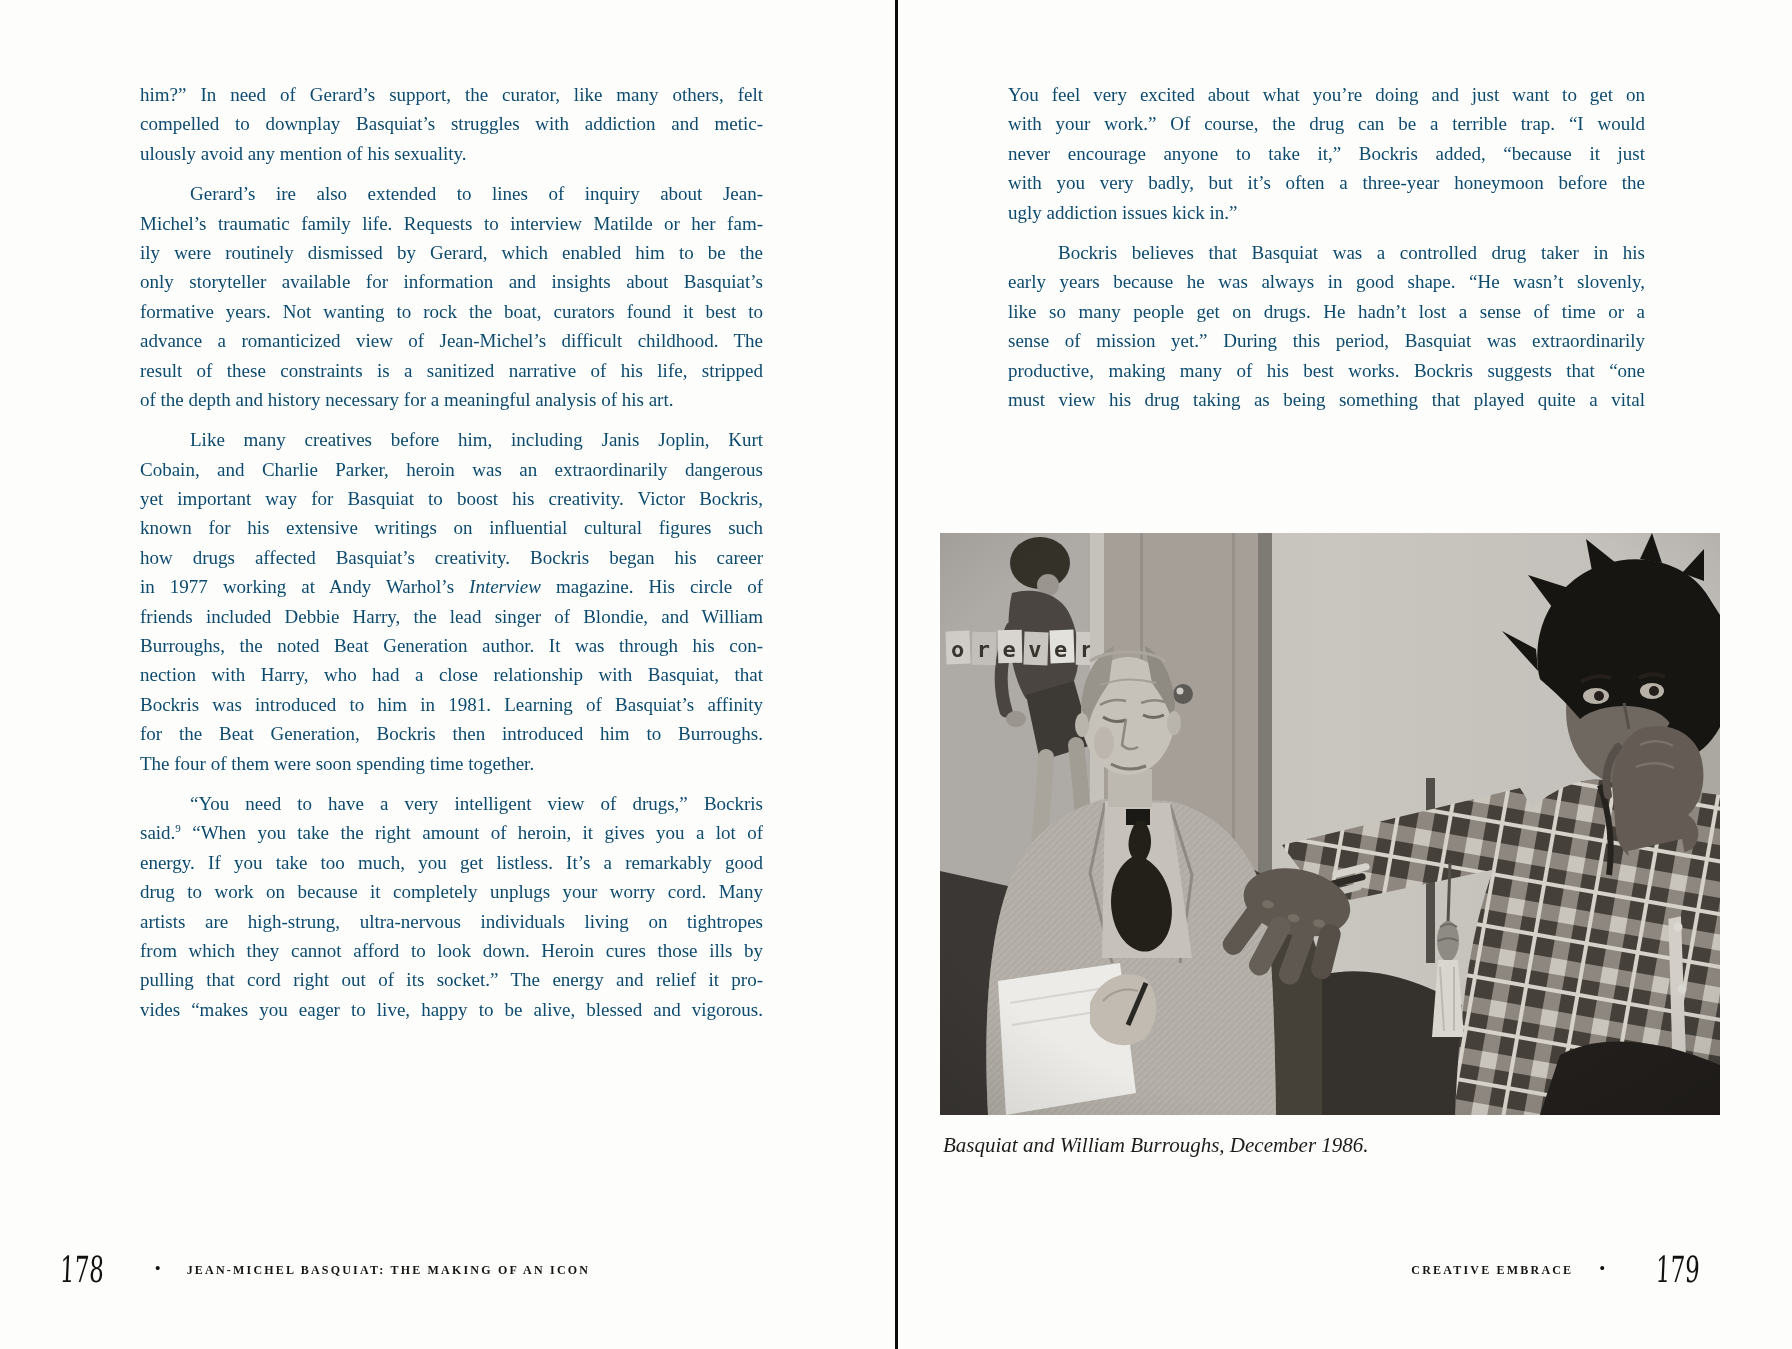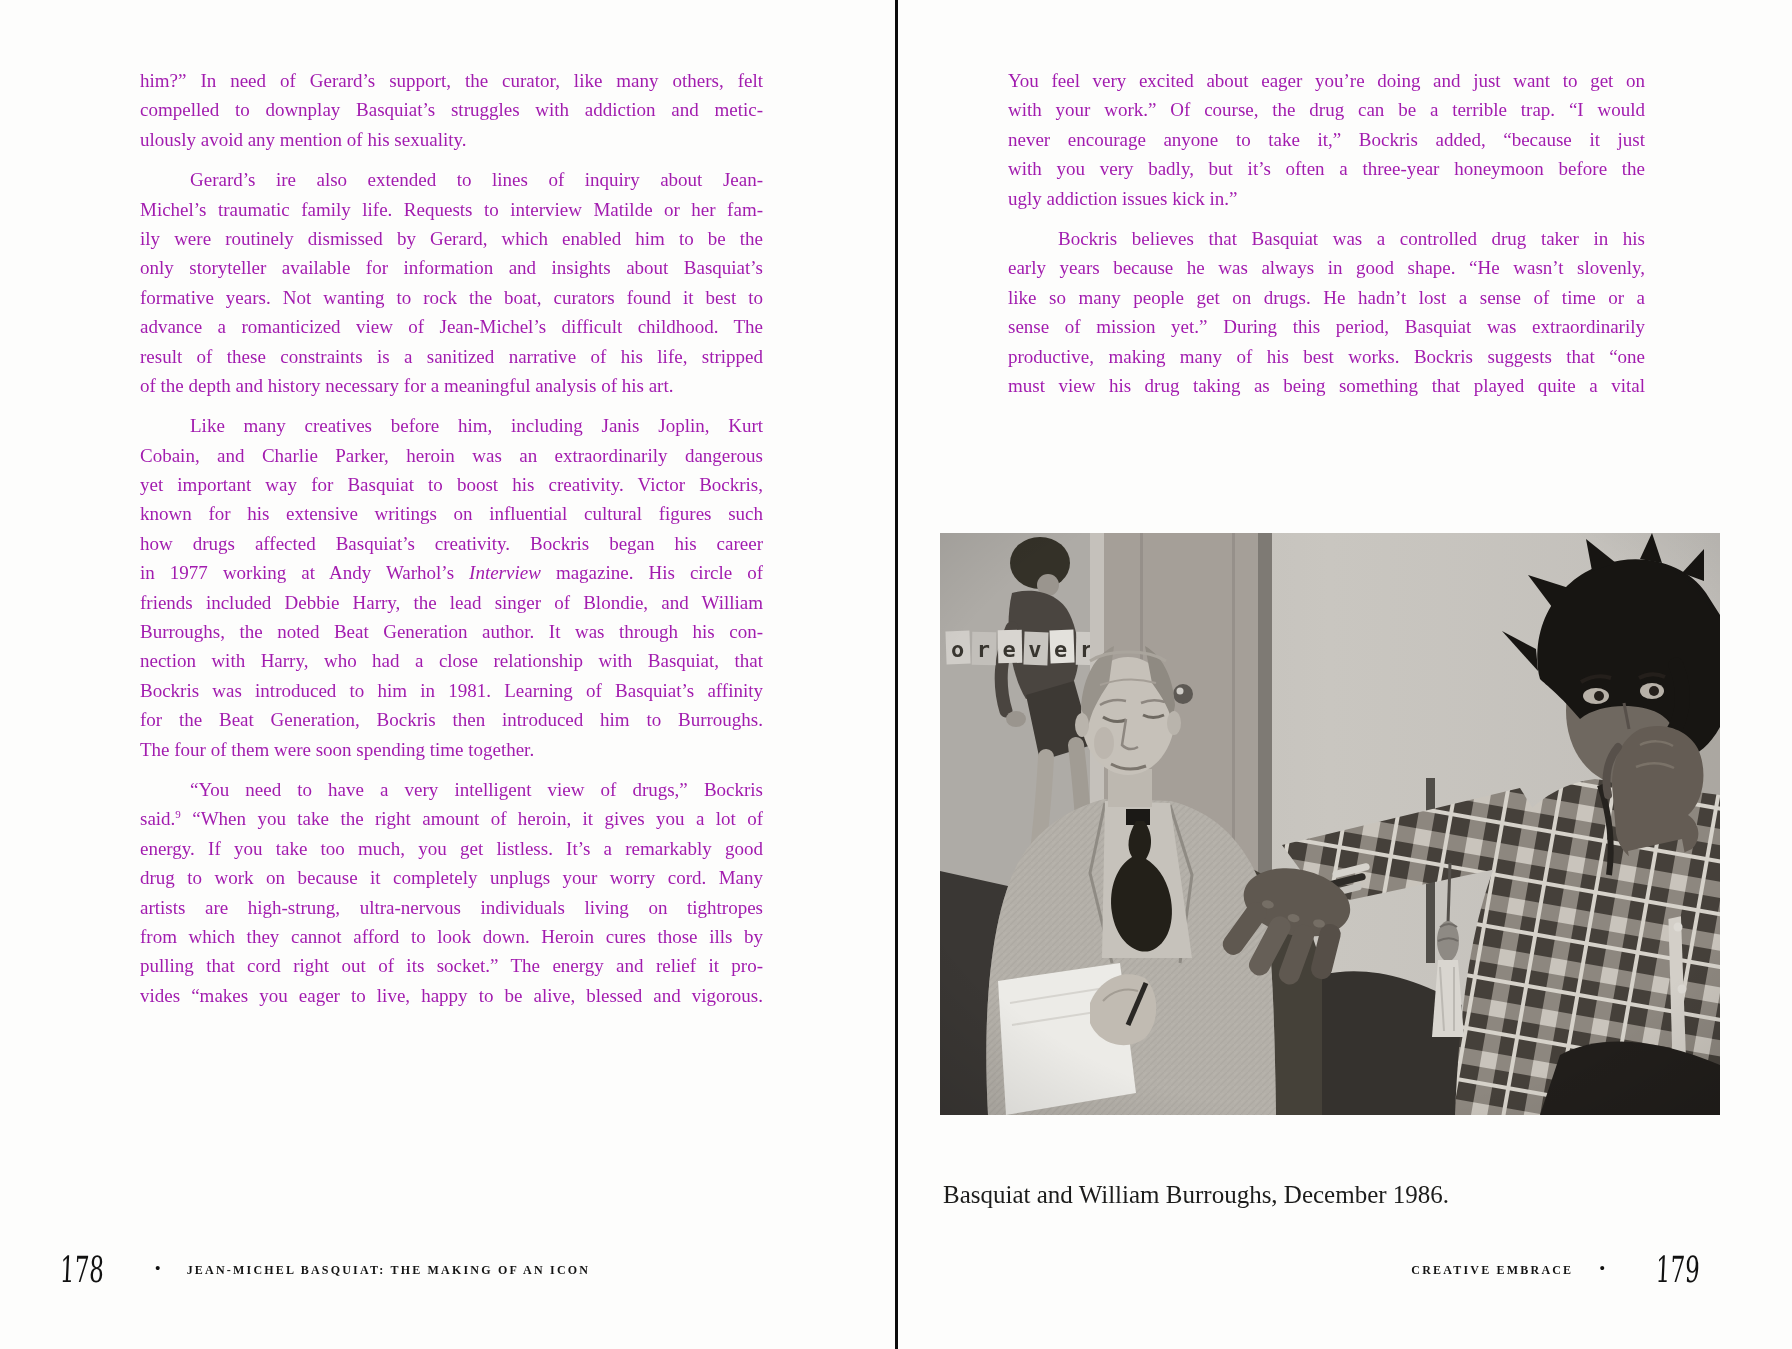--- a/index.html
+++ b/index.html
@@ -2,32 +2,32 @@
 <html><head>
 <meta charset="utf-8">
 <style>
   html,body{margin:0;padding:0;}
   body{
     width:1792px;height:1349px;position:relative;
     background:#fdfdfc;overflow:hidden;
     font-family:"Liberation Serif", serif;color:#1b1b1b;
   }
   .divider{position:absolute;left:895px;top:0;width:3px;height:1349px;background:#0c0c0c;}
-  .textcol{position:absolute;top:66px;font-size:19px;line-height:29.4px;color:#a21caf;}
+  .textcol{position:absolute;top:80px;font-size:19px;line-height:29.4px;color:#0c4a6e;}
   .textcol.left{left:140px;width:623px;}
   .textcol.right{left:1008px;width:637px;}
   .line{height:29.4px;text-align:justify;text-align-last:justify;overflow:hidden;white-space:normal;}
   .line.end{text-align-last:left;}
   .line.p{padding-left:50px;margin-top:11px;}
   .line sup{font-size:11px;line-height:0;vertical-align:super;}
   .line i{}
 
   .photo{position:absolute;left:940px;top:533px;width:780px;height:582px;background:#c3c0bb;}
-  .caption{position:absolute;left:943px;top:1181px;width:780px;
-    font-size:25px;color:#1c1c1b;}
+  .caption{position:absolute;left:943px;top:1133px;width:780px;
+    font-style:italic;font-size:21px;color:#1c1c1b;}
 
   .footer{position:absolute;top:1243px;height:52px;display:flex;align-items:center;}
   .footer.fl{left:60px;}
   .footer.fr{right:92px;justify-content:flex-end;}
   .pagenum{font-family:"DejaVu Serif", serif;font-size:36px;font-weight:400;
     display:inline-block;transform:scaleX(.64) skewX(-4deg);color:#111;}
   .fl .pagenum{transform-origin:left center;}
   .fr .pagenum{transform-origin:right center;}
   .fbullet{font-size:17px;color:#111;margin:0 26px;}
   .ftitle{font-size:12px;font-weight:bold;letter-spacing:2.2px;color:#141414;
@@ -74,21 +74,21 @@
     </div>
   <div class="footer fl">
     <span class="pagenum">178</span>
     <span class="fbullet">•</span>
     <span class="ftitle">JEAN-MICHEL BASQUIAT: THE MAKING OF AN ICON</span>
   </div>
 </div>
 
 <div>
   <div class="textcol right">
-      <div class="line">You feel very excited about eager you’re doing and just want to get on</div>
+      <div class="line">You feel very excited about what you’re doing and just want to get on</div>
       <div class="line">with your work.” Of course, the drug can be a terrible trap. “I would</div>
       <div class="line">never encourage anyone to take it,” Bockris added, “because it just</div>
       <div class="line">with you very badly, but it’s often a three-year honeymoon before the</div>
       <div class="line end">ugly addiction issues kick in.”</div>
       <div class="line p">Bockris believes that Basquiat was a controlled drug taker in his</div>
       <div class="line">early years because he was always in good shape. “He wasn’t slovenly,</div>
       <div class="line">like so many people get on drugs. He hadn’t lost a sense of time or a</div>
       <div class="line">sense of mission yet.” During this period, Basquiat was extraordinarily</div>
       <div class="line">productive, making many of his best works. Bockris suggests that “one</div>
       <div class="line">must view his drug taking as being something that played quite a vital</div>

